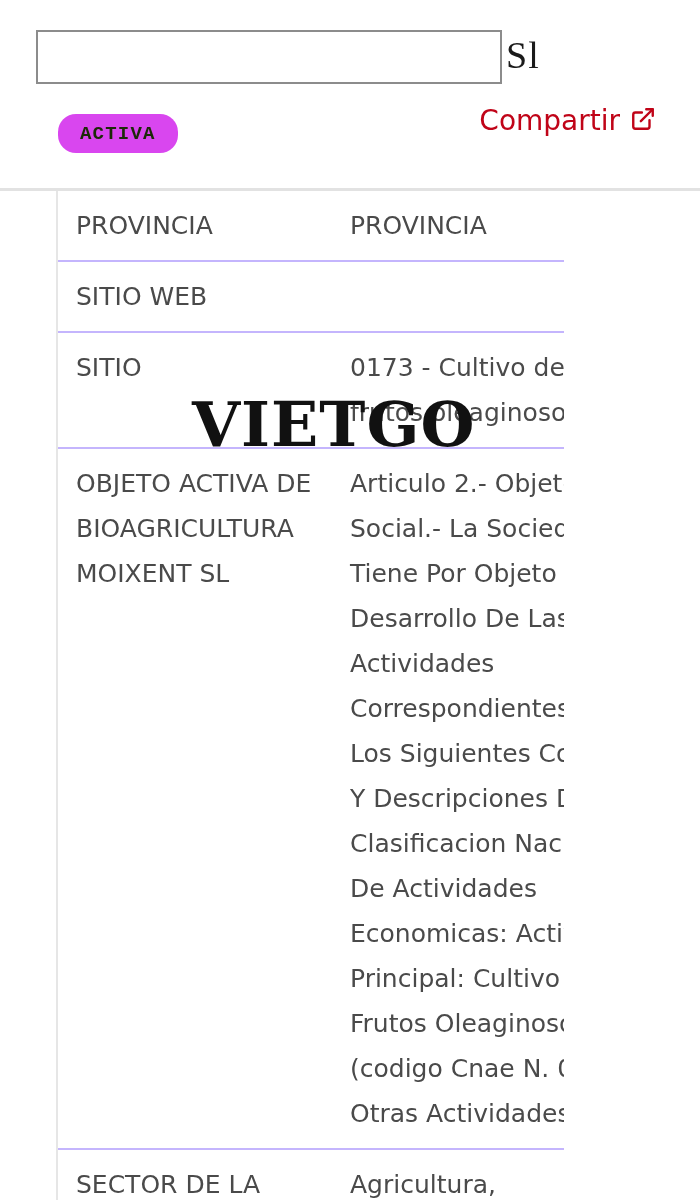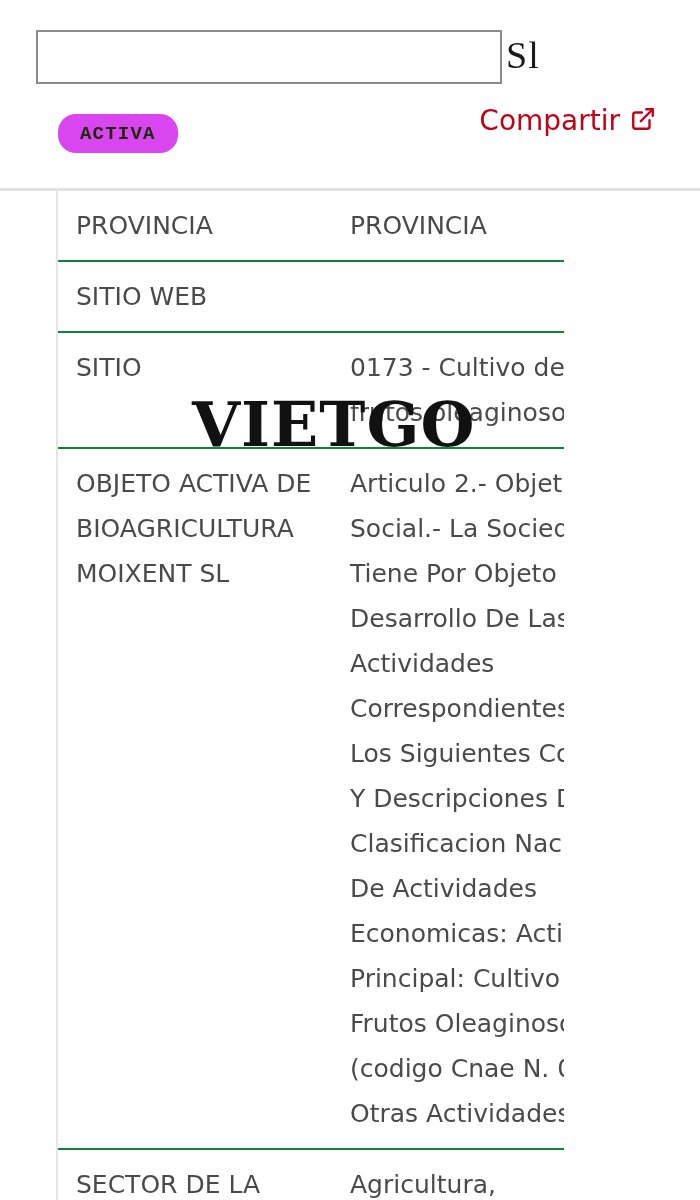--- a/index.html
+++ b/index.html
@@ -124,21 +124,21 @@
     width: 596px;
     border-collapse: collapse;
     table-layout: fixed;
   }
   table.info td {
     vertical-align: top;
     padding: 12px 14px 12px 18px;
     font-size: 25px;
     line-height: 45px;
     color: #4a4a4a;
-    border-top: 2px solid #15803d;
+    border-top: 2px solid #c4b5fd;
     font-family: "DejaVu Sans", sans-serif;
   }
   table.info tr:first-child td { border-top: none; }
   td.label {
     width: 274px;
     color: #555555;
     padding-left: 18px;
   }
   td.value {
     width: 322px;

